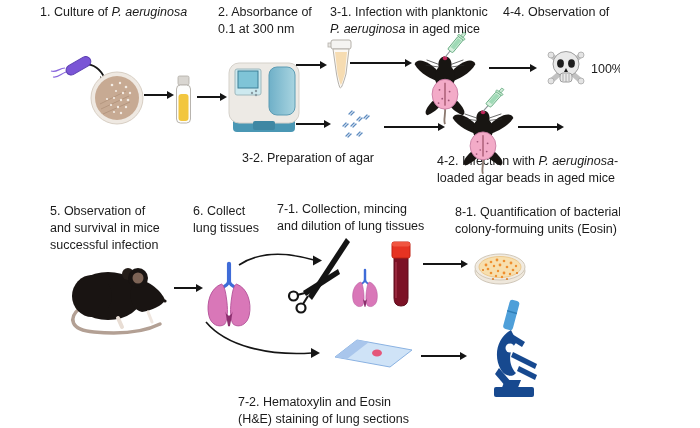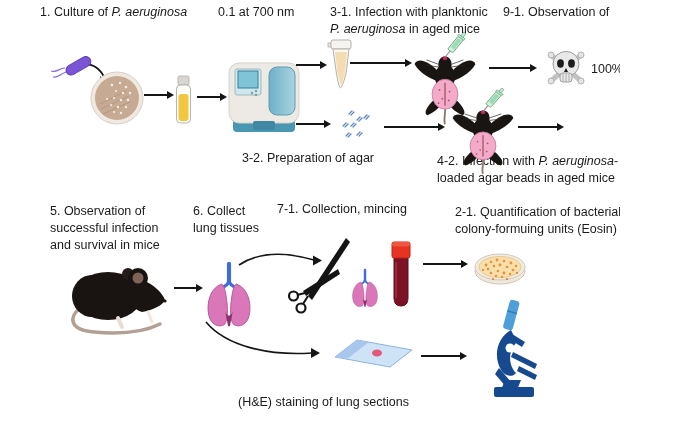--- a/index.html
+++ b/index.html
@@ -58,53 +58,56 @@
         <path d="M33,24 C45,28 50,44 47,58 C45,68 36,72 30,68 C26,64 26,50 28,38 C29,30 31,25 33,24 Z" fill="#d977b8" stroke="#b4549a" stroke-width="1"></path>
         <path d="M21,54 C23,60 27,60 29,54 L26,70 L24,70 Z" fill="#8c2f6e"></path>
       </g>
     </defs>
   </svg>
 
   <div class="lbl" style="left:40px;top:4px">
     <div><span>1. Culture of </span><span class="it">P. aeruginosa</span></div>
   </div>
   <div class="lbl" style="left:218px;top:4px">
-    <div><span>0.1 at 700 nm</span></div>
+    <div><span>2. Absorbance of</span></div>
+    <div><span>0.1 at 300 nm</span></div>
   </div>
   <div class="lbl" style="left:330px;top:4px">
     <div><span>3-1. Infection with planktonic</span></div>
     <div><span class="it">P. aeruginosa</span><span> in aged mice</span></div>
   </div>
   <div class="lbl" style="left:503px;top:4px">
-    <div><span>9-1. Observation of</span></div>
+    <div><span>4-4. Observation of</span></div>
   </div>
   <div class="lbl" style="left:242px;top:150px">
     <div><span>3-2. Preparation of agar</span></div>
   </div>
   <div class="lbl" style="left:437px;top:153px">
     <div><span>4-2. Infection with </span><span class="it">P. aeruginosa</span><span>-</span></div>
     <div><span>loaded agar beads in aged mice</span></div>
   </div>
   <div class="lbl" style="left:50px;top:203px">
     <div><span>5. Observation of</span></div>
+    <div><span>and survival in mice</span></div>
     <div><span>successful infection</span></div>
-    <div><span>and survival in mice</span></div>
   </div>
   <div class="lbl" style="left:193px;top:203px">
     <div><span>6. Collect</span></div>
     <div><span>lung tissues</span></div>
   </div>
   <div class="lbl" style="left:277px;top:201px">
     <div><span>7-1. Collection, mincing</span></div>
+    <div><span>and dilution of lung tissues</span></div>
   </div>
   <div class="lbl" style="left:455px;top:204px">
-    <div><span>2-1. Quantification of bacterial</span></div>
+    <div><span>8-1. Quantification of bacterial</span></div>
     <div><span>colony-formuing units (Eosin)</span></div>
   </div>
   <div class="lbl" style="left:238px;top:394px">
+    <div><span>7-2. Hematoxylin and Eosin</span></div>
     <div><span>(H&amp;E) staining of lung sections</span></div>
   </div>
   <div class="lbl" style="left:591px;top:61px"><span>100% dead</span></div>
 
   <div class="harrow" style="left:144px;top:94px;width:23px"></div>
   <div class="harrow" style="left:197px;top:96px;width:23px"></div>
   <div class="harrow" style="left:296px;top:64px;width:24px"></div>
   <div class="harrow" style="left:296px;top:123px;width:28px"></div>
   <div class="harrow" style="left:350px;top:62px;width:55px"></div>
   <div class="harrow" style="left:489px;top:67px;width:41px"></div>

